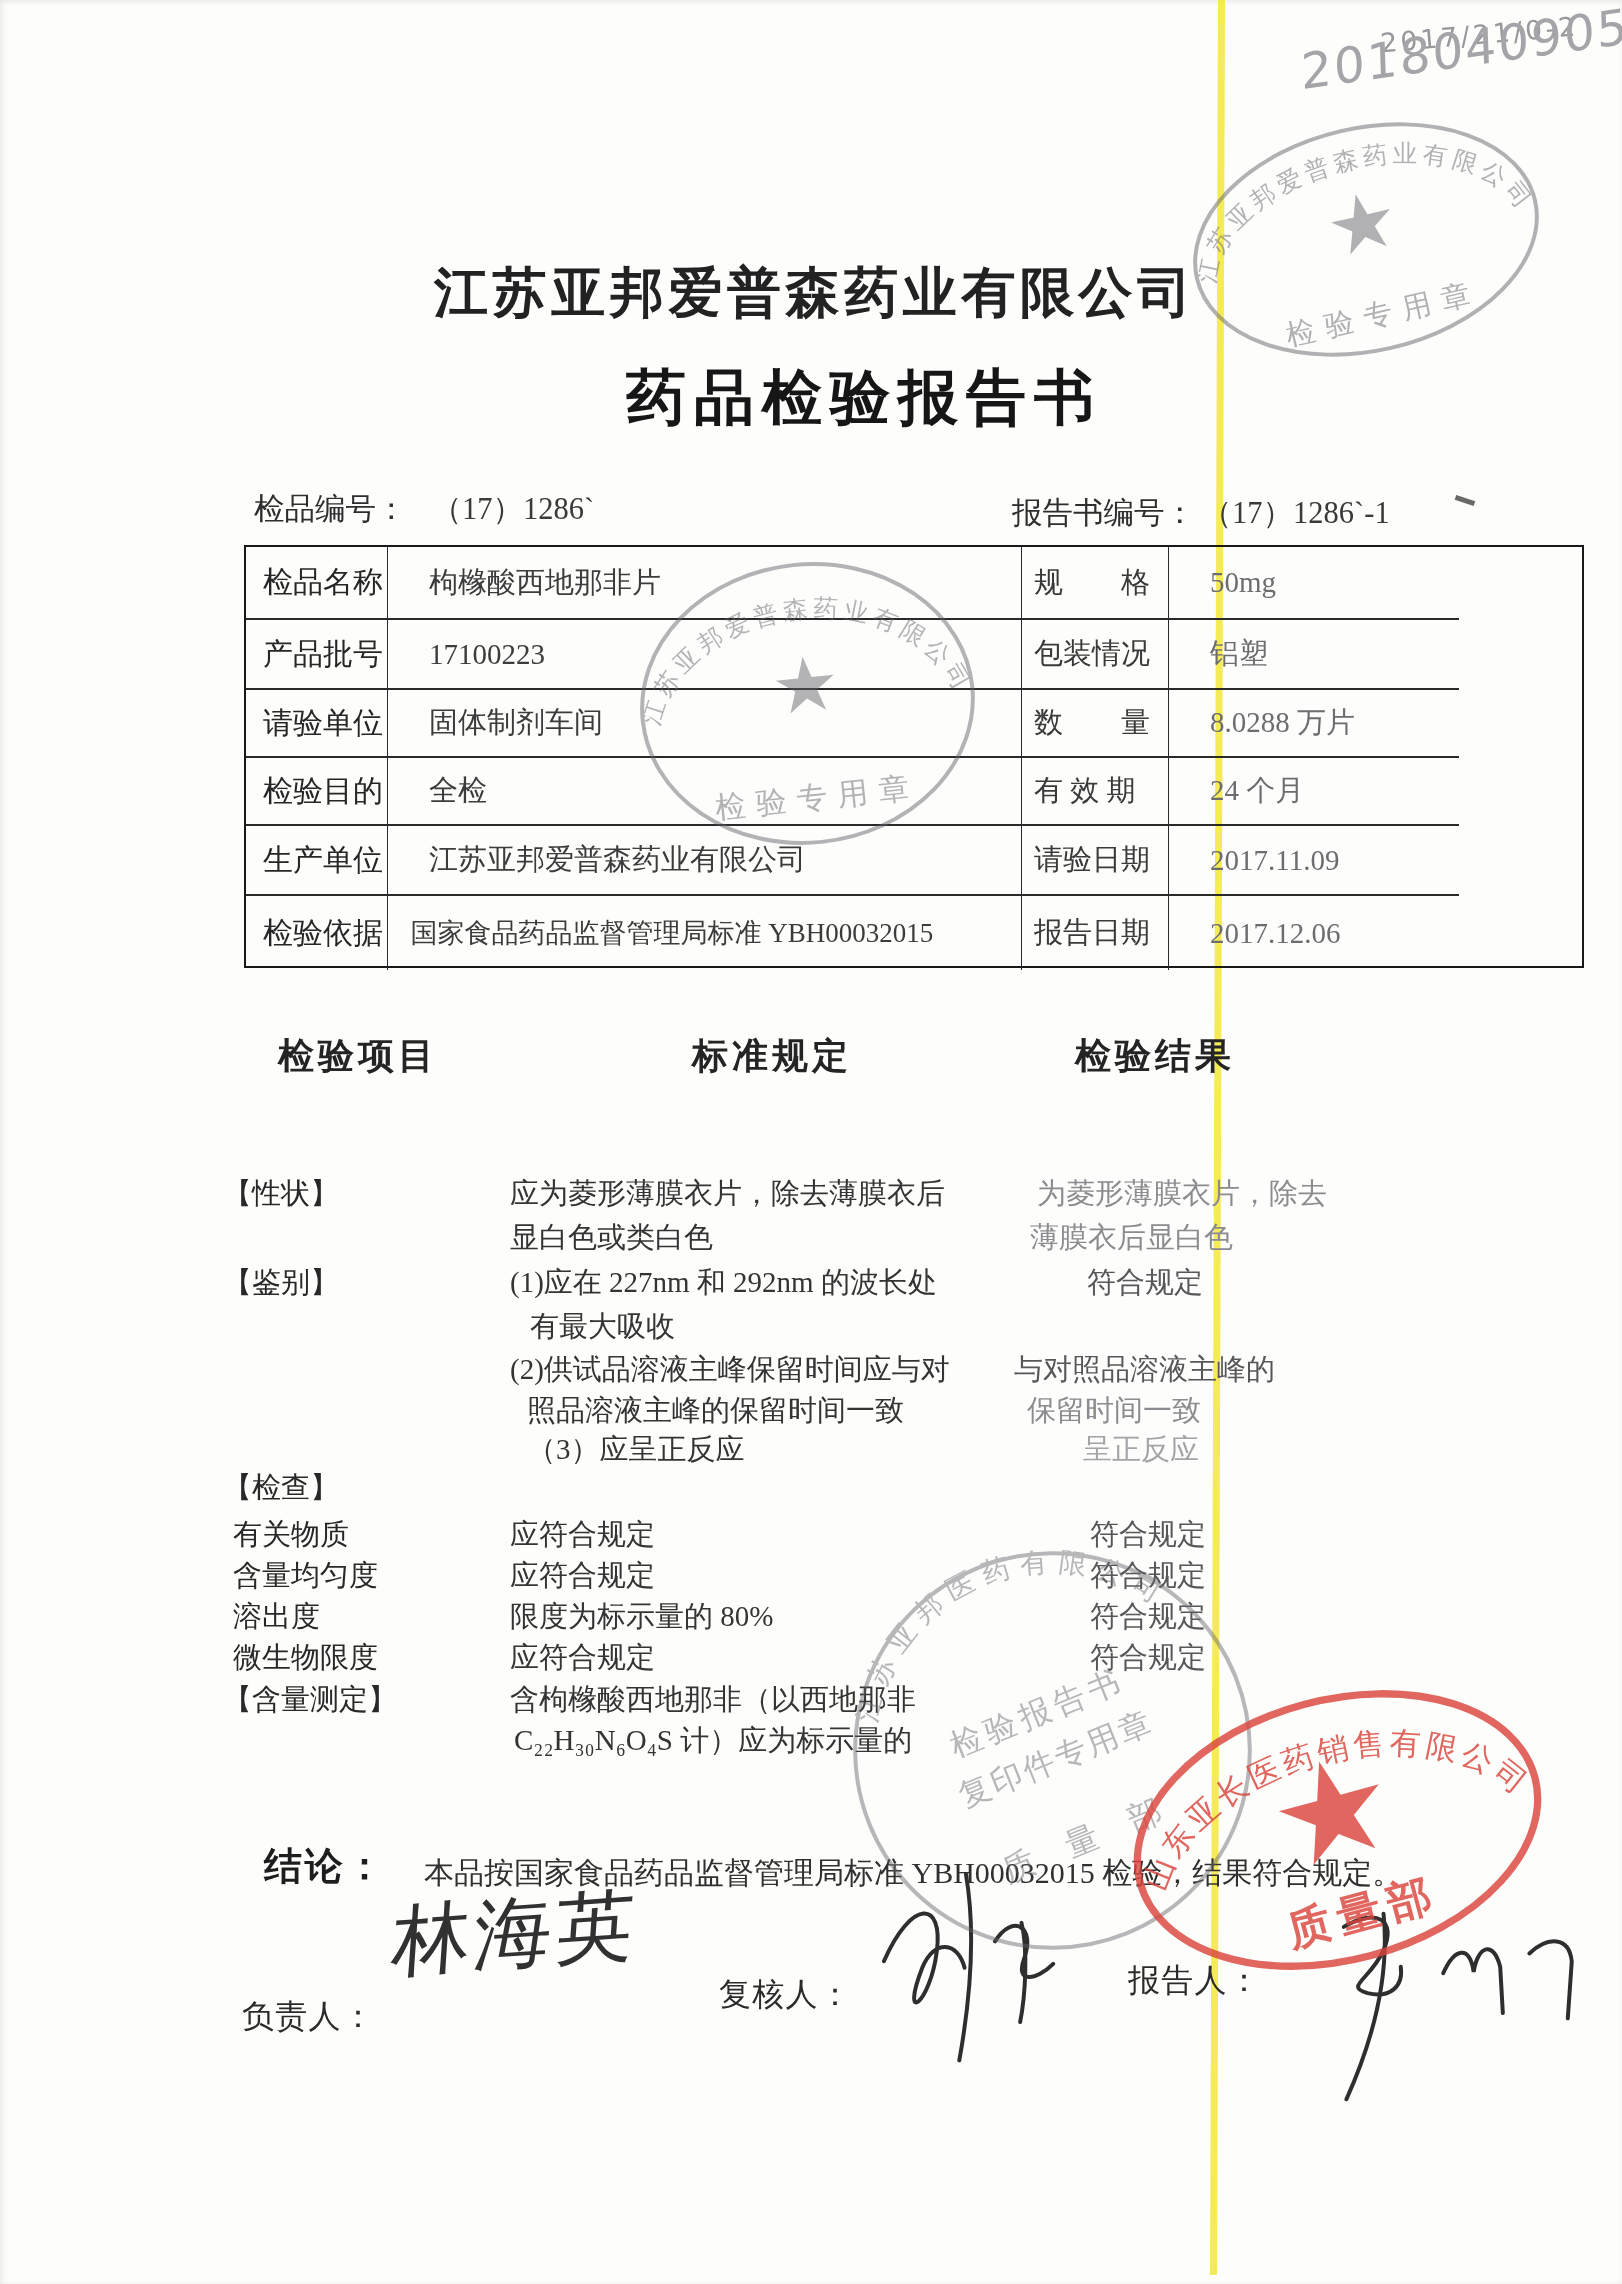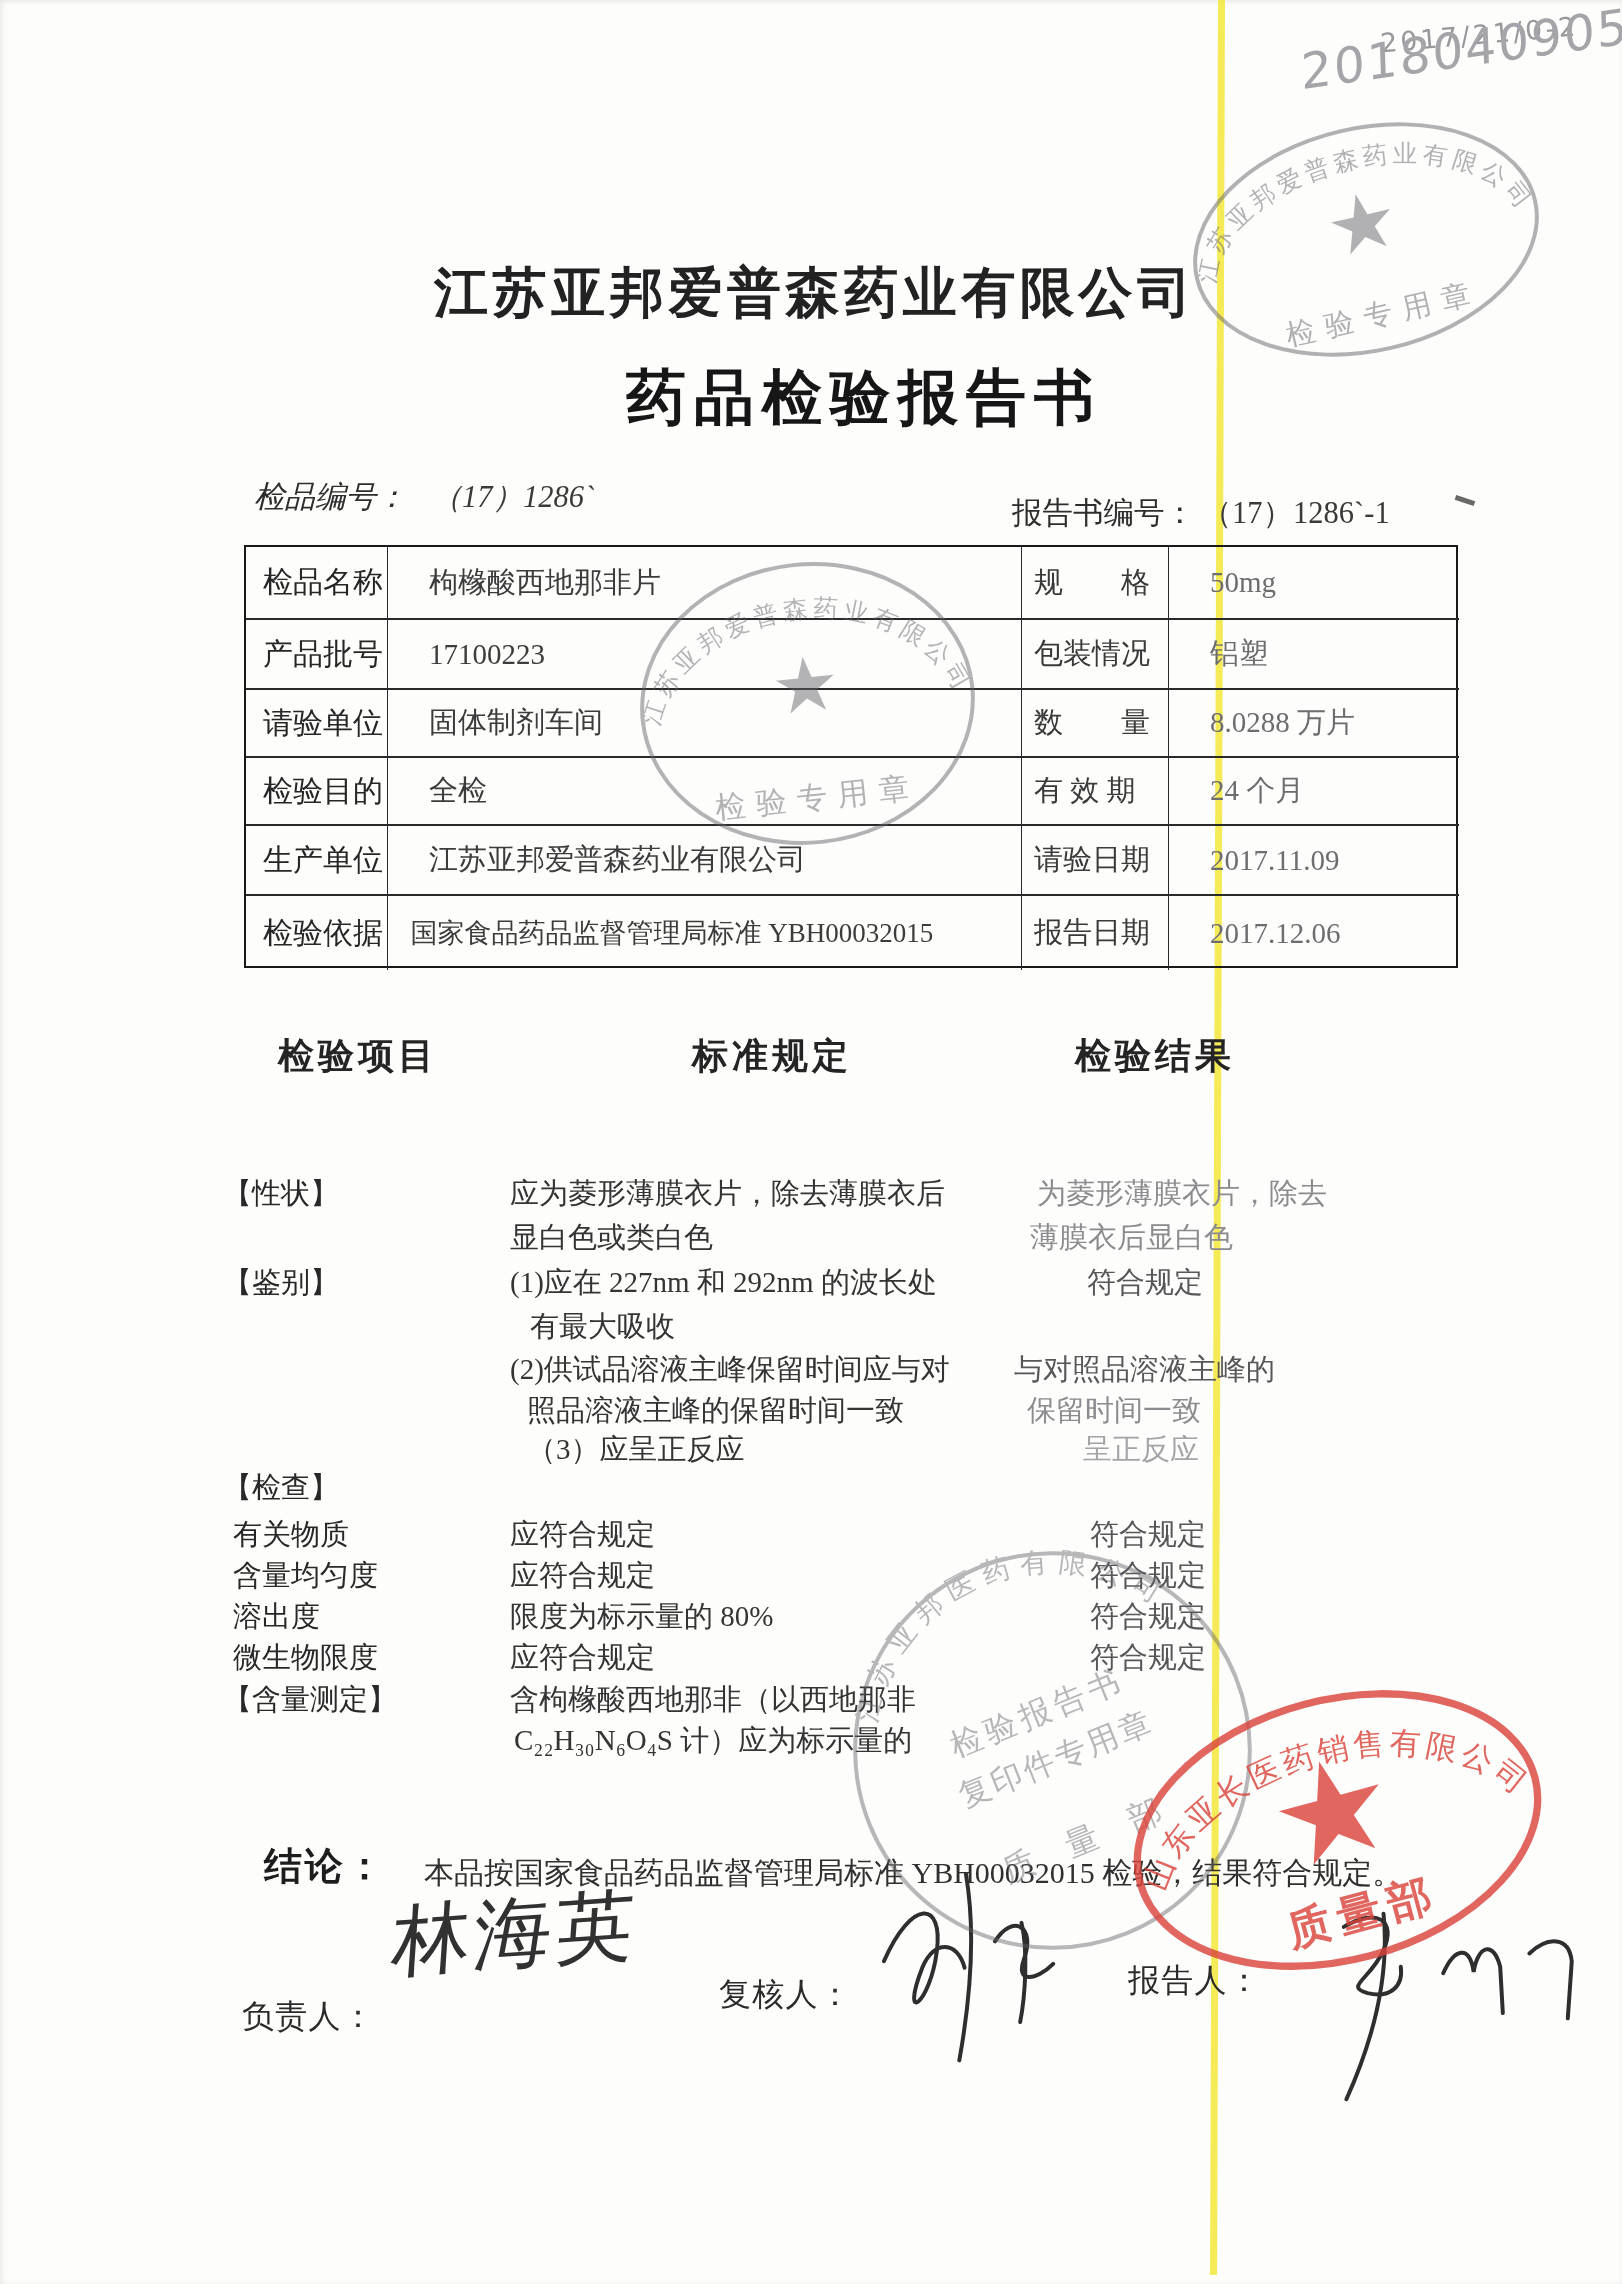--- a/index.html
+++ b/index.html
@@ -7,27 +7,27 @@
     position:relative;width:1622px;height:2284px;background:#fdfdfb;overflow:hidden;
     font-family:"Liberation Serif","DejaVu Serif",serif;color:#2a2a2a;
     box-shadow:inset 2.7px 0 6.6px rgba(0,0,0,.06), inset 0 2.7px 5.3px rgba(0,0,0,.04);
   }
   .abs{position:absolute;}
   
   .company-title{left:434px;top:257px;font-size:54px;letter-spacing:4.6px;font-weight:600;color:#222;}
   .report-title{left:626px;top:358px;font-size:60px;letter-spacing:8px;font-weight:700;color:#161616;}
   
   .idrow span{font-size:30.5px;color:#2e2e2e;}
-  .id-left{left:254px;top:477px;font-style:italic;}
+  .id-left{left:254px;top:489px;}
   .id-left .val{margin-left:25px;color:#3a3a3a;}
   .id-right{left:1012px;top:493px;}
   .id-right .val{margin-left:6.6px;color:#3a3a3a;}
   
   .info-table{
-    left:244px;top:545px;width:1214px;height:423px;
+    left:244px;top:545px;width:1340px;height:423px;
     display:grid;grid-template-columns:142px 634px 147px 290px;
     grid-template-rows:73px 70px 68px 68px 70px 74px;
     border:2.7px solid #191919;box-sizing:border-box;
   }
   .cell{border-right:1.3px solid #2a2a2a;border-bottom:2px solid #2a2a2a;display:flex;align-items:center;box-sizing:border-box;overflow:visible;}
   .cell.lastcol{border-right:none;}
   .cell.lastrow{border-bottom:none;}
   .cell .lab{font-size:30px;color:#262626;padding-left:17px;white-space:nowrap;}
   .cell .v1{font-size:29px;color:#3c3c3c;padding-left:41px;white-space:nowrap;}
   .cell .v1.small{font-size:27px;padding-left:22.5px;}

